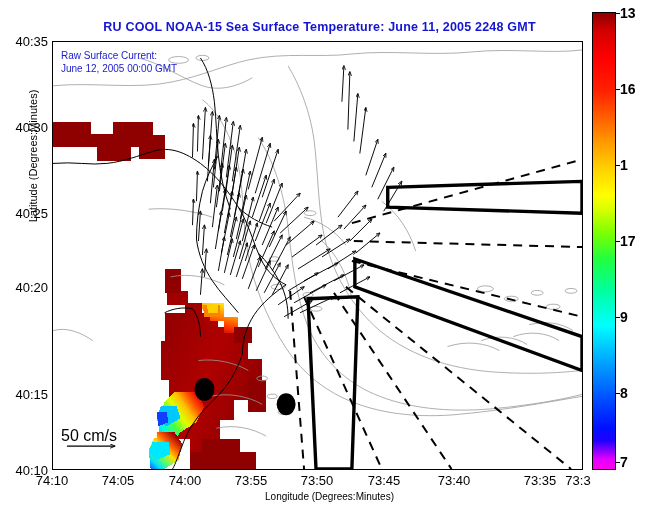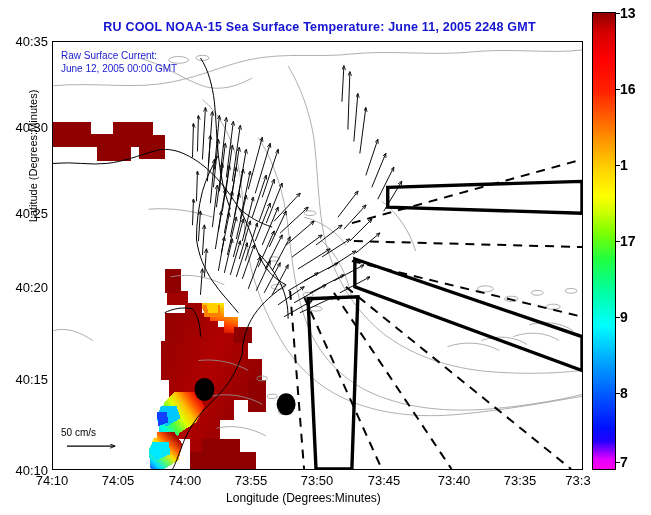--- a/index.html
+++ b/index.html
@@ -16,30 +16,30 @@
   
   #plot{position:absolute;left:52px;top:41px;width:531px;height:429px;
         border:1.3px solid #000;background:#fff;box-sizing:border-box;overflow:hidden;}
   #plotsvg{position:absolute;left:0;top:0;width:100%;height:100%;}
 
   
   .annot{position:absolute;color:#1a1ad0;font-size:10px;line-height:12.5px;
          white-space:nowrap;}
   .annot.raw{left:8px;top:8px;}
 
-  .scalelbl{position:absolute;left:8px;top:385px;color:#000;font-size:10px;}
+  .scalelbl{position:absolute;left:8px;top:385px;color:#000;font-size:16px;}
 
   
   .xtick{position:absolute;top:473px;font-size:13px;color:#000;
          transform:translateX(-50%);white-space:nowrap;}
   .ytick{position:absolute;left:48px;font-size:13px;color:#000;
          transform:translate(-100%,-50%);white-space:nowrap;}
 
-  .xlabel{position:absolute;left:38px;top:491px;width:531px;text-align:center;
-          font-size:12px;color:#000;}
+  .xlabel{position:absolute;left:64px;top:491px;width:531px;text-align:center;
+          font-size:10px;color:#000;}
   .ylabel{position:absolute;left:-72px;top:150px;width:210px;text-align:center;
           font-size:11px;color:#000;transform:rotate(-90deg);
           transform-origin:50% 50%;}
 
   
   #cbar{position:absolute;left:592px;top:12px;width:24px;height:458px;
         border:1.2px solid #000;box-sizing:border-box;
         background:linear-gradient(to top,
           #ff00e8 0%,
           #e000ff 2.2%,
@@ -340,30 +340,30 @@
   </div>
 
   <div>
     <div class="xtick" style="left:52px">74:10</div>
     <div class="xtick" style="left:118px">74:05</div>
     <div class="xtick" style="left:185px">74:00</div>
     <div class="xtick" style="left:251px">73:55</div>
     <div class="xtick" style="left:317px">73:50</div>
     <div class="xtick" style="left:384px">73:45</div>
     <div class="xtick" style="left:454px">73:40</div>
-    <div class="xtick" style="left:520px">73:35</div>
+    <div class="xtick" style="left:540px">73:35</div>
     <div class="xtick" style="left:578px">73:3</div>
   </div>
 
   <div>
     <div class="ytick" style="top:41px">40:35</div>
     <div class="ytick" style="top:127px">40:30</div>
     <div class="ytick" style="top:213px">40:25</div>
     <div class="ytick" style="top:287px">40:20</div>
-    <div class="ytick" style="top:379px">40:15</div>
+    <div class="ytick" style="top:394px">40:15</div>
     <div class="ytick" style="top:470px">40:10</div>
   </div>
 
   <div class="xlabel">Longitude (Degrees:Minutes)</div>
   <div class="ylabel">Latitude (Degrees:Minutes)</div>
 
   <div id="cbar"></div>
 
   <div>
     <div class="ctickmark" style="top:13px"></div>

